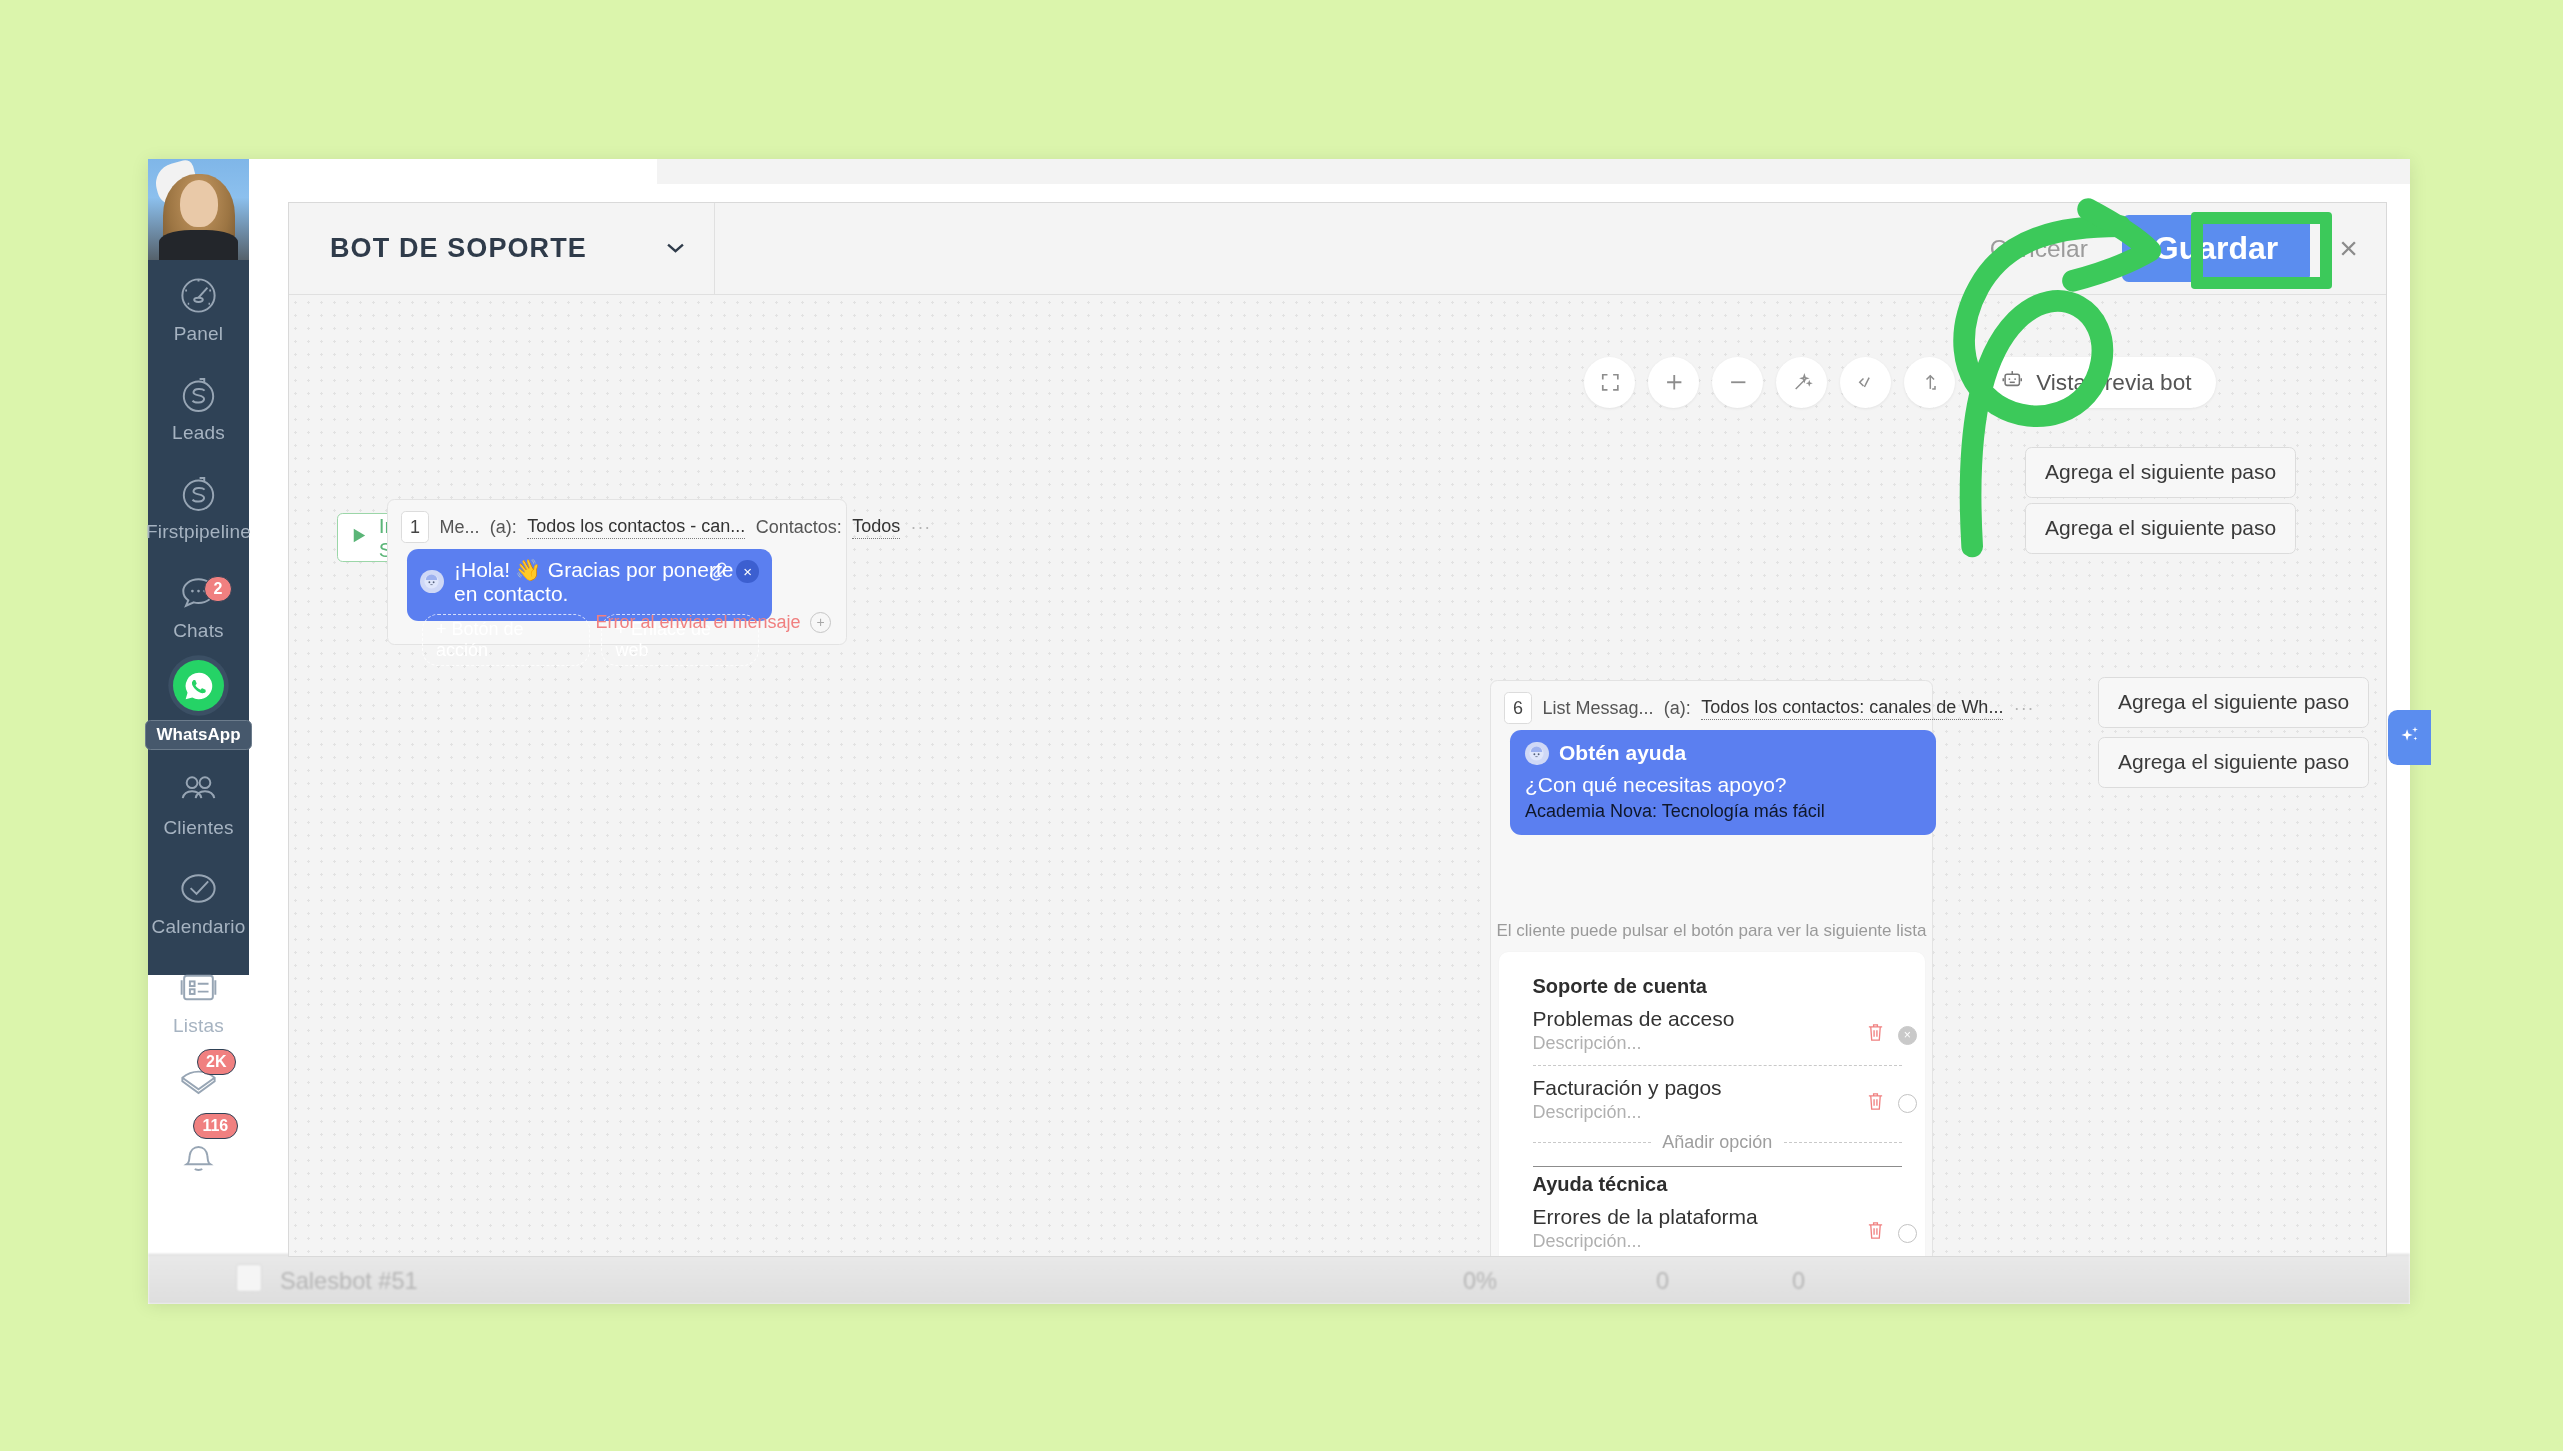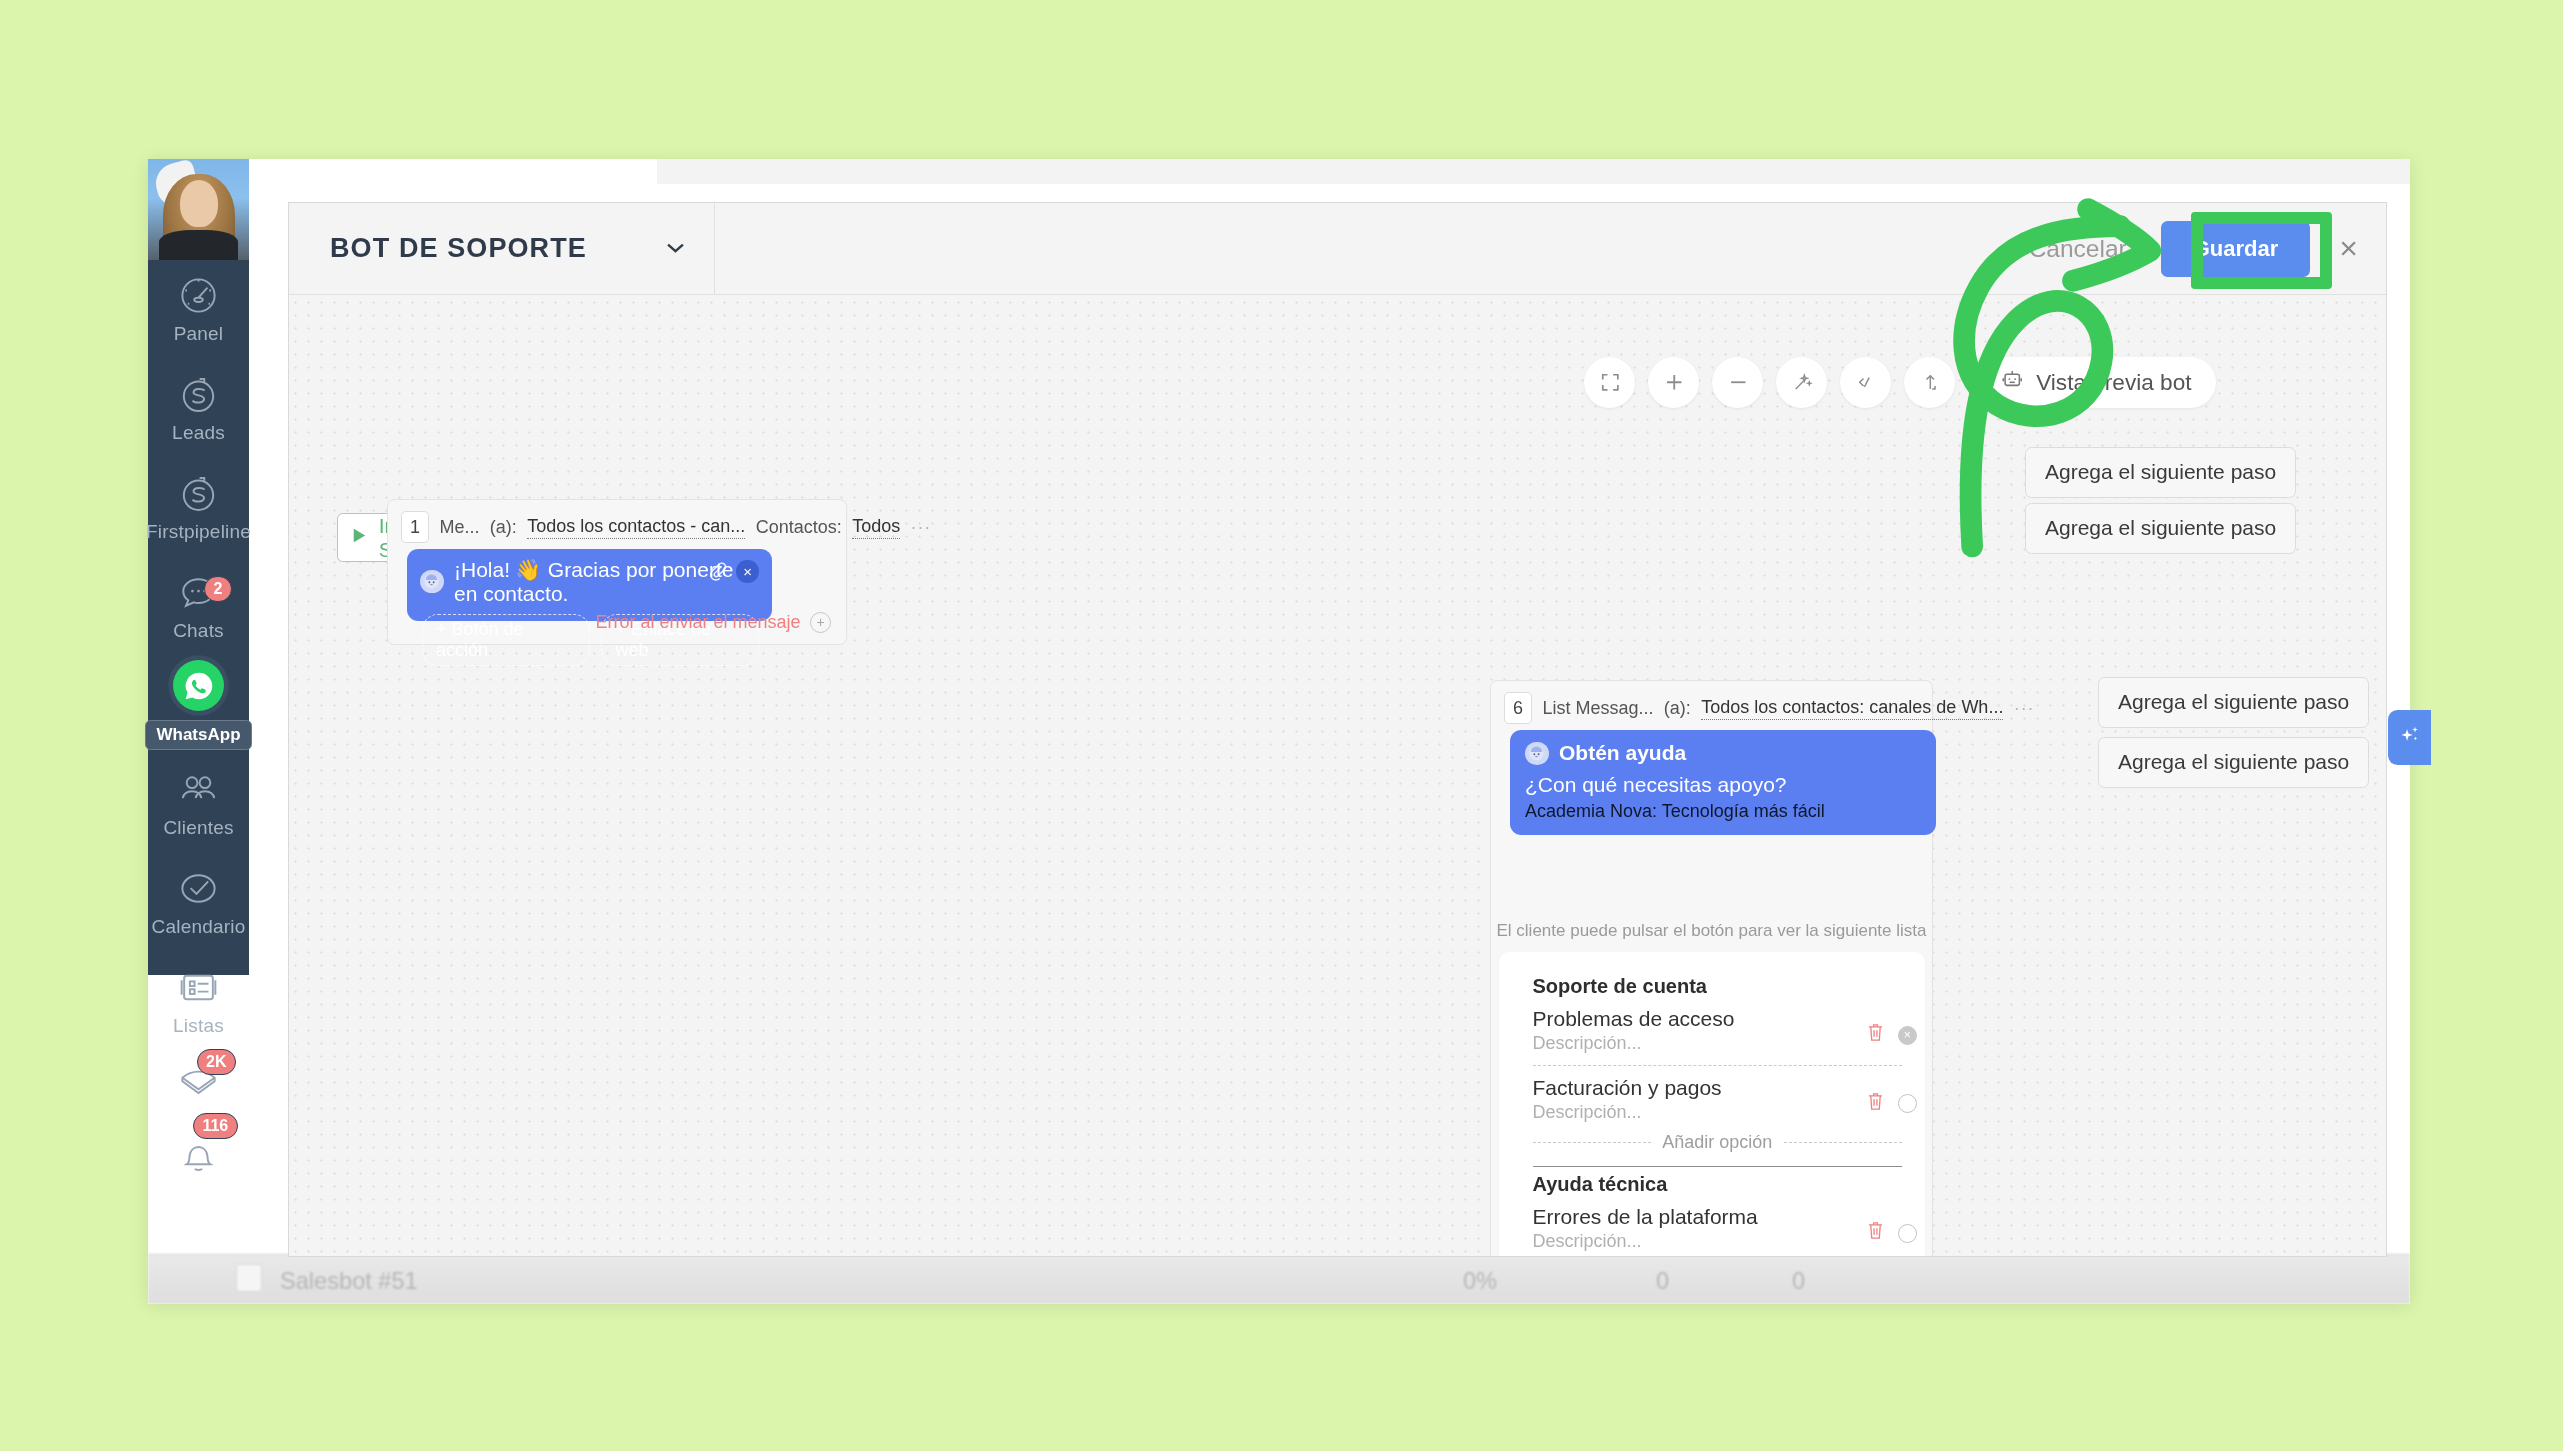--- a/index.html
+++ b/index.html
@@ -121,21 +121,21 @@
     font-size:27px; font-weight:bold; color:#2f3b4a; letter-spacing:1.1px;
   }
   #modal-header .spacer { flex:1; }
   #header-actions {
     display:flex; align-items:center; gap:8px; padding-right:28px;
   }
   #cancel-btn {
     color:#9b9b9b; font-size:24.5px; padding:0 26px; cursor:pointer;
   }
   #save-btn {
-    background:#5b8def; color:#fff; font-size:22px; font-weight:bold;
+    background:#5b8def; color:#fff; font-size:32px; font-weight:bold;
     border:none; border-radius:6.6px; padding:15px 32px; cursor:pointer;
   }
   #save-highlight {
     position:absolute; left:2191px; top:212px; width:141px; height:77px;
     border:12.3px solid #3cc95a; border-radius:3.8px; z-index:60;
     pointer-events:none;
   }
   #close-x { color:#8b8b8b; font-size:32px; margin-left:21px; cursor:pointer; }
 
   

